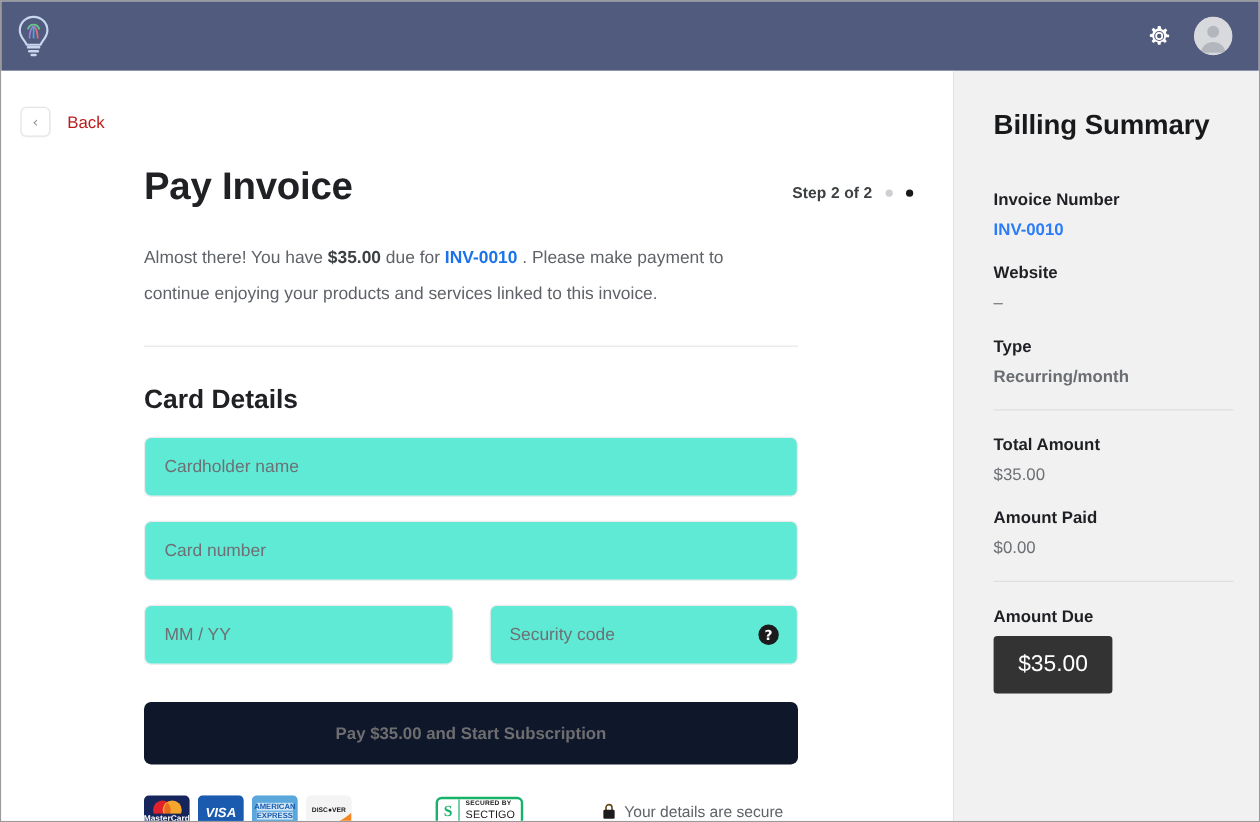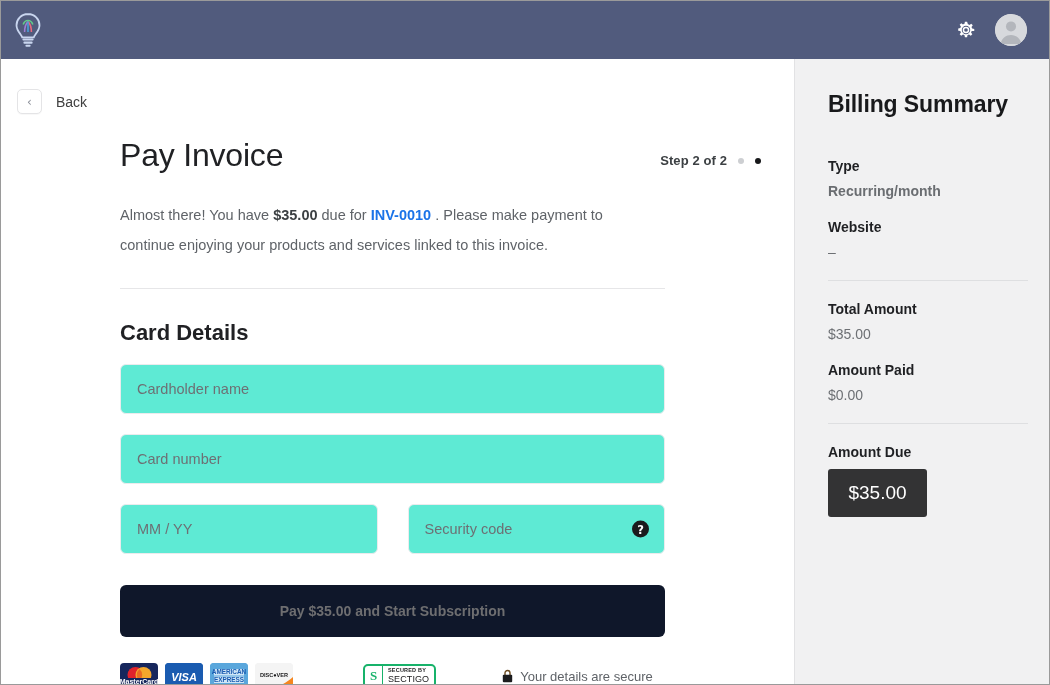--- a/index.html
+++ b/index.html
@@ -66,40 +66,40 @@
     border-radius: 5px;
     background: #fff;
     display: flex; align-items: center; justify-content: center;
     cursor: pointer;
     box-shadow: 0 1px 1px rgba(0,0,0,0.03);
   }
   .back-chev {
     font-size: 12px; color: #8a8f98; line-height: 1;
     font-family: "DejaVu Sans", sans-serif;
   }
-  .back-label { font-size: 14px; color: #404040; }
+  .back-label { font-size: 14px; color: #b91c1c; }
 
   
   .content {
     padding: 78px 0 0 119px;
     width: 793px;
   }
   .step-row {
     position: absolute;
     right: 33px; top: 94px;
     display: flex; align-items: center; gap: 11px;
   }
   .step-text { font-size: 13px; font-weight: bold; color: #3c4043; letter-spacing: .1px; }
   .dots { display: flex; align-items: center; gap: 11px; }
   .dot { width: 6px; height: 6px; border-radius: 50%; background: #cdcfd2; }
   .dot.active { background: #17181a; }
 
   h1.page-title {
     font-size: 32px;
-    font-weight: normal;
+    font-weight: bold;
     color: #202124;
     letter-spacing: -0.2px;
     margin: 0 0 26px 0;
   }
   p.lede {
     font-size: 14.5px;
     color: #5f6368;
     line-height: 30px;
     width: 520px;
     margin: 0;
@@ -345,31 +345,35 @@
             <span>Your details are secure</span>
           </div>
         </div>
 
       </div>
     </div>
 
     <div class="side-col">
       <h2 class="side-title">Billing Summary</h2>
 
+      <div>
+        <div class="side-label">Invoice Number</div>
+        <div class="side-value link">INV-0010</div>
+      </div>
+
+      <div>
+        <div class="side-label">Website</div>
+        <div class="side-value">–</div>
+      </div>
 
       <div>
         <div class="side-label">Type</div>
         <div class="side-value strong">Recurring/month</div>
       </div>
 
-      <div>
-        <div class="side-label">Website</div>
-        <div class="side-value">–</div>
-      </div>
-
       <div class="side-div"></div>
 
       <div>
         <div class="side-label">Total Amount</div>
         <div class="side-value">$35.00</div>
       </div>
 
       <div>
         <div class="side-label">Amount Paid</div>
         <div class="side-value">$0.00</div>

